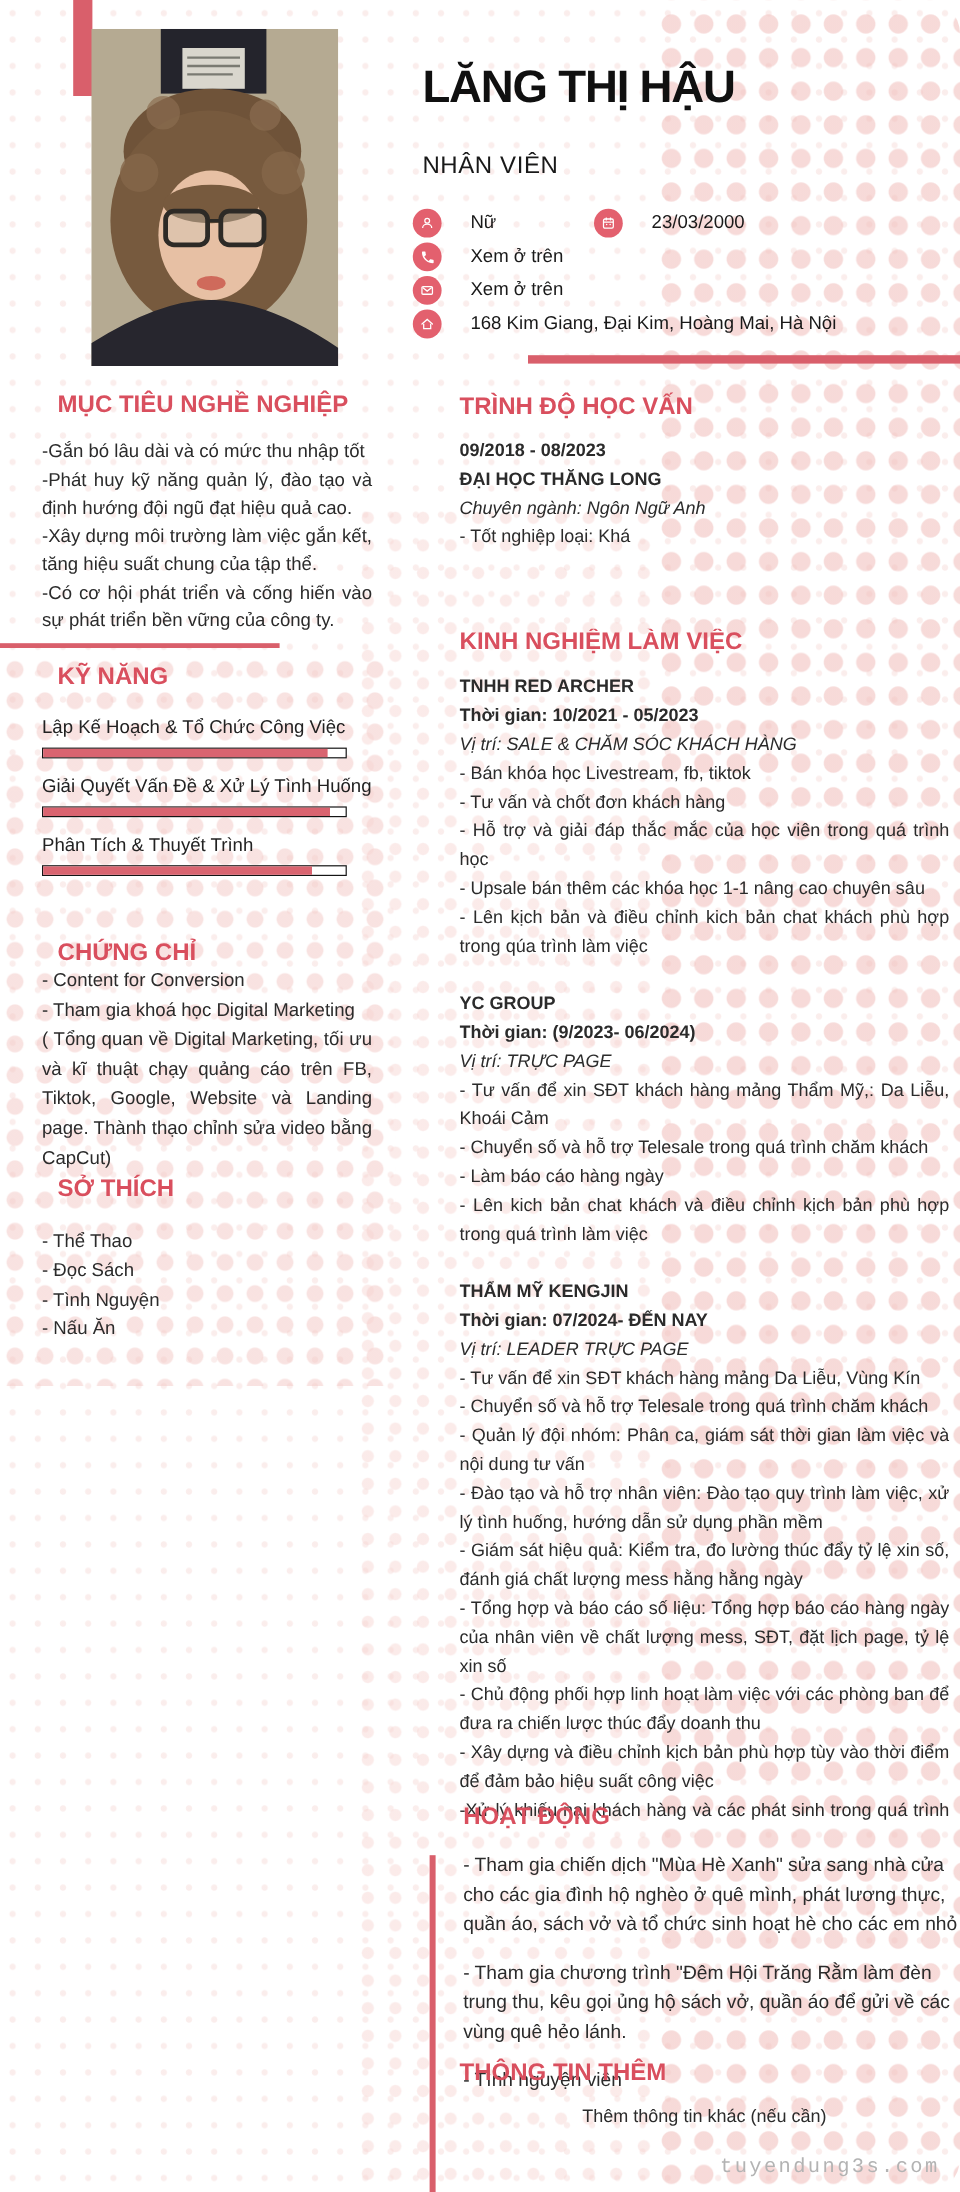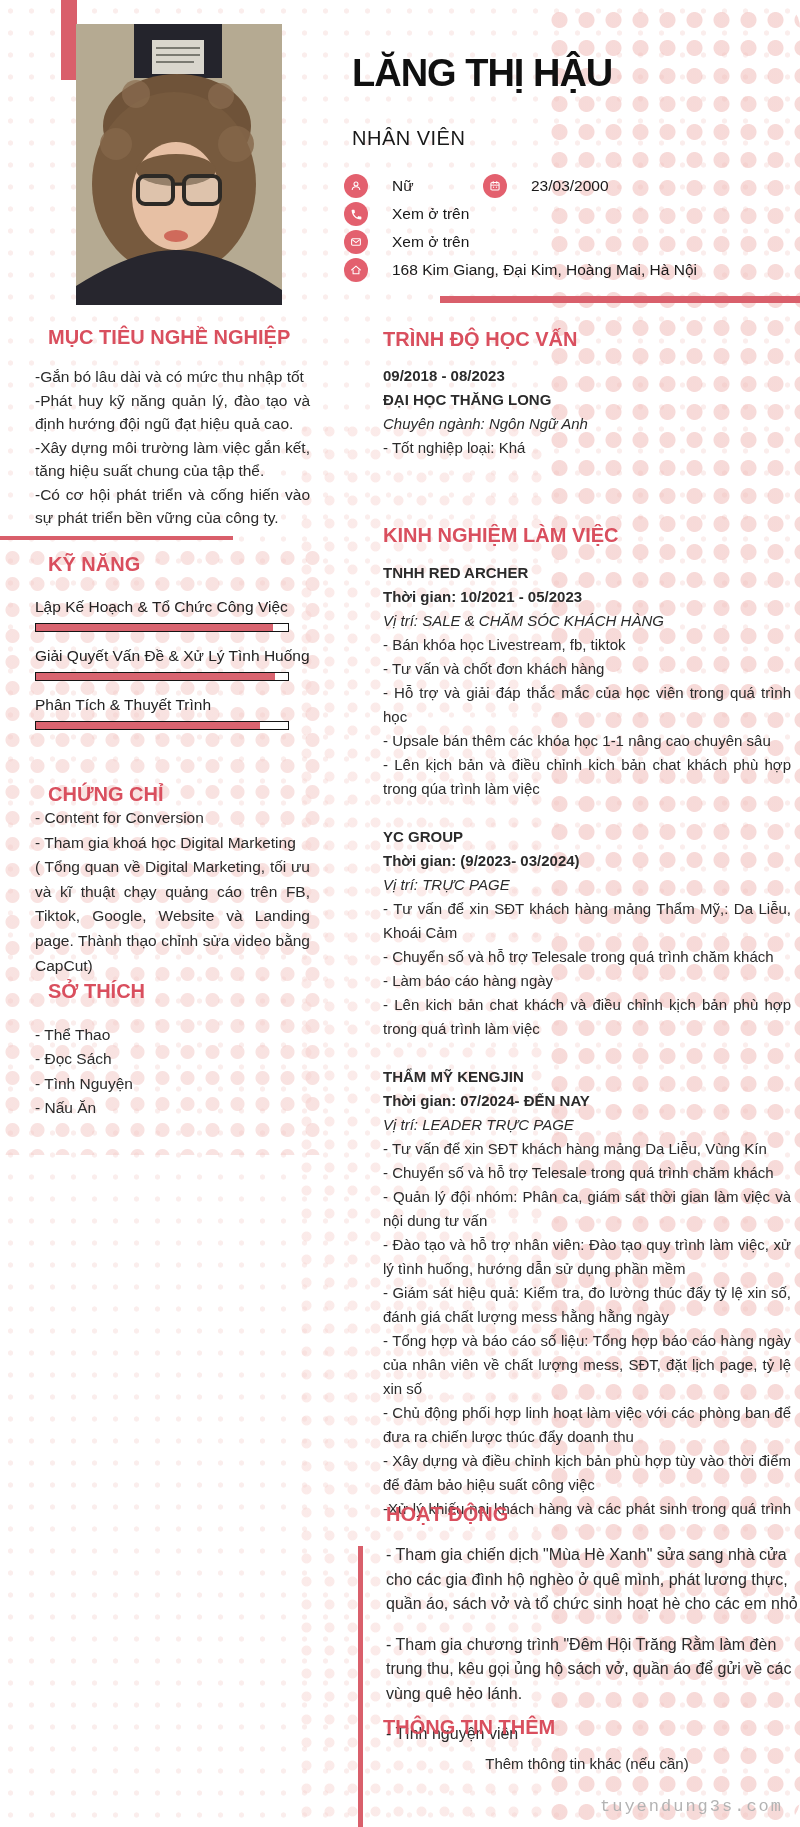--- a/index.html
+++ b/index.html
@@ -27,21 +27,21 @@
   
   .photo{position:absolute;left:76px;top:24px;width:206px;height:281px;z-index:2;overflow:hidden;}
   .photo svg{display:block;}
   
   .header{position:absolute;left:344px;top:52px;width:450px;z-index:2;}
   .name{margin:0 0 0 8px;font-size:38px;font-weight:bold;color:#101010;letter-spacing:-1px;white-space:nowrap;}
   .subtitle{margin:32px 0 0 8px;font-size:20px;color:#191919;letter-spacing:.5px;}
   .contact{margin-top:24px;}
   .c-row{display:flex;align-items:center;height:24px;margin-bottom:4px;}
   .c-item{display:flex;align-items:center;gap:24px;}
-  .c-item.w1{width:139px;}
+  .c-item.w1{width:151px;}
   .cicon{width:24px;height:24px;border-radius:50%;background:#e3606e;flex:0 0 24px;
          display:flex;align-items:center;justify-content:center;}
   .c-text{font-size:15.5px;color:#191919;white-space:nowrap;}
   
   .sec{position:absolute;z-index:2;}
   h2{margin:0;font-size:20px;font-weight:bold;color:#d94f5e;letter-spacing:0;}
   .lcol-h{padding-left:13px;}
   .lcol{left:35px;width:275px;}
   .lcol p{margin:0;font-size:15.5px;line-height:23.5px;text-align:justify;}
   #sec-objective{top:326px;}
@@ -250,21 +250,21 @@
         <p class="bold">Thời gian: 10/2021 - 05/2023</p>
         <p class="ital">Vị trí: SALE &amp; CHĂM SÓC KHÁCH HÀNG</p>
         <p>- Bán khóa học Livestream, fb, tiktok</p>
         <p>- Tư vấn và chốt đơn khách hàng</p>
         <p>- Hỗ trợ và giải đáp thắc mắc của học viên trong quá trình học</p>
         <p>- Upsale bán thêm các khóa học 1-1 nâng cao chuyên sâu</p>
         <p>- Lên kịch bản và điều chỉnh kich bản chat khách phù hợp trong qúa trình làm việc</p>
       </div>
       <div class="job">
         <p class="bold">YC GROUP</p>
-        <p class="bold">Thời gian: (9/2023- 03/2024)</p>
+        <p class="bold">Thời gian: (9/2023- 06/2024)</p>
         <p class="ital">Vị trí: TRỰC PAGE</p>
         <p>- Tư vấn để xin SĐT khách hàng mảng Thẩm Mỹ,: Da Liễu, Khoái Cảm</p>
         <p>- Chuyển số và hỗ trợ Telesale trong quá trình chăm khách</p>
         <p>- Làm báo cáo hàng ngày</p>
         <p>- Lên kich bản chat khách và điều chỉnh kịch bản phù hợp trong quá trình làm việc</p>
       </div>
       <div class="job">
         <p class="bold">THẨM MỸ KENGJIN</p>
         <p class="bold">Thời gian: 07/2024- ĐẾN NAY</p>
         <p class="ital">Vị trí: LEADER TRỰC PAGE</p>

